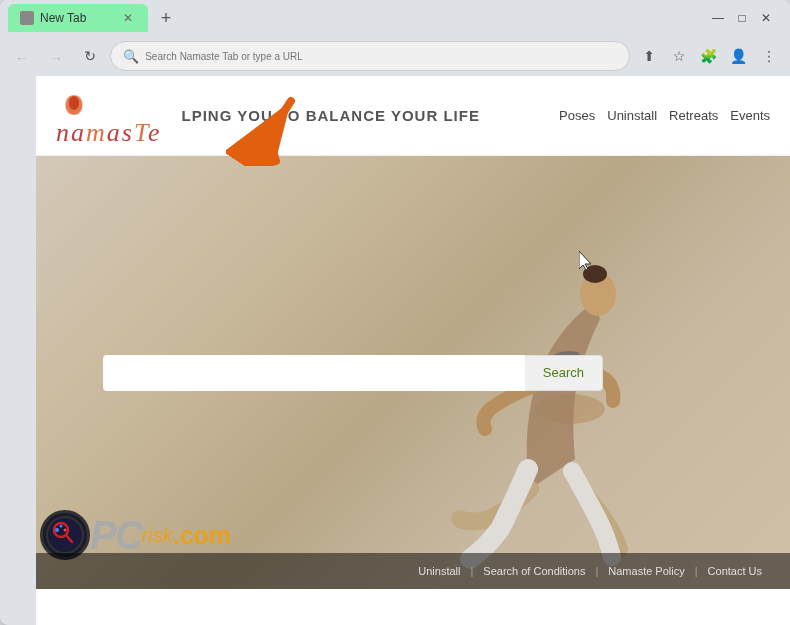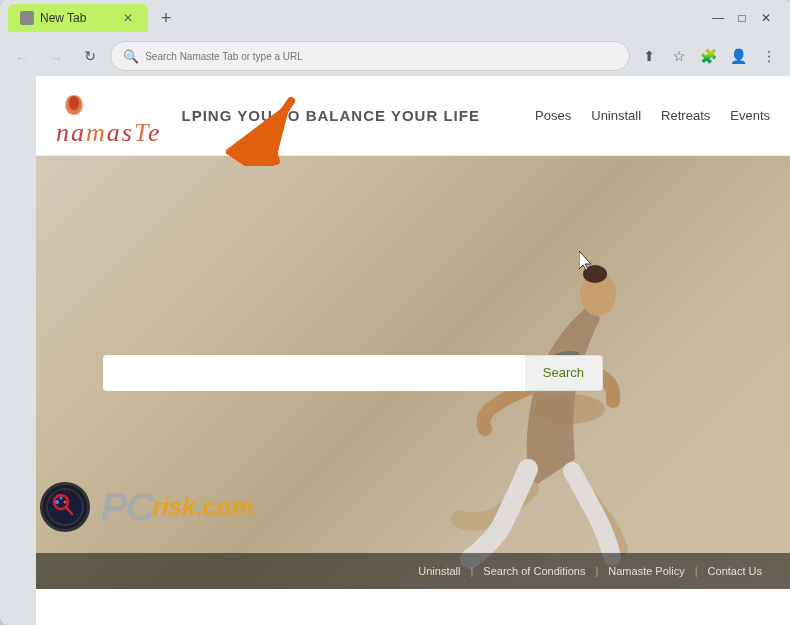--- a/index.html
+++ b/index.html
@@ -27,21 +27,21 @@
       border-radius: 8px 8px 0 0;
     }
     .tab-strip {
       display: flex;
       align-items: center;
       flex: 1;
       height: 36px;
       gap: 4px;
     }
     .tab-active {
-      background: #bef264;
+      background: #86efac;
       height: 28px;
       border-radius: 6px 6px 0 0;
       display: flex;
       align-items: center;
       padding: 2px 12px;
       gap: 6px;
       font-size: 12px;
       color: #333;
       min-width: 140px;
     }
@@ -183,21 +183,21 @@
     .site-tagline {
       margin-left: 20px;
       font-size: 15px;
       font-weight: bold;
       color: #555;
       letter-spacing: 1px;
     }
     .site-nav {
       margin-left: auto;
       display: flex;
-      gap: 20px;
+      gap: 12px;
       font-size: 13px;
       color: #444;
     }
     .site-nav span {
       cursor: pointer;
     }
 
     
     .arrow-annotation {
       position: absolute;
@@ -284,26 +284,25 @@
       cursor: pointer;
       color: rgba(255,255,255,0.8);
     }
     .footer-sep {
       color: rgba(255,255,255,0.4);
     }
 
     
     .pcrisk-watermark {
       position: absolute;
-      bottom: 52px;
+      bottom: 24px;
       left: 0;
       display: flex;
       align-items: center;
       height: 60px;
-      gap: 11px;
     }
     .pcrisk-logo {
       display: flex;
       align-items: center;
     }
     .pc-icon {
       width: 50px;
       height: 50px;
       background: #1a1a2e;
       border-radius: 50%;
@@ -316,22 +315,22 @@
     }
     .pc-text-large {
       font-size: 40px;
       font-weight: 900;
       color: #aaa;
       font-style: italic;
       letter-spacing: -2px;
       line-height: 1;
     }
     .risk-text {
-      font-size: 24px;
-      font-weight: 700;
+      font-size: 20px;
+      font-weight: 400;
       color: #e8a020;
       font-style: italic;
     }
     .dot-com {
       font-size: 25px;
       font-weight: 700;
       color: #e8a020;
     }
 
     

